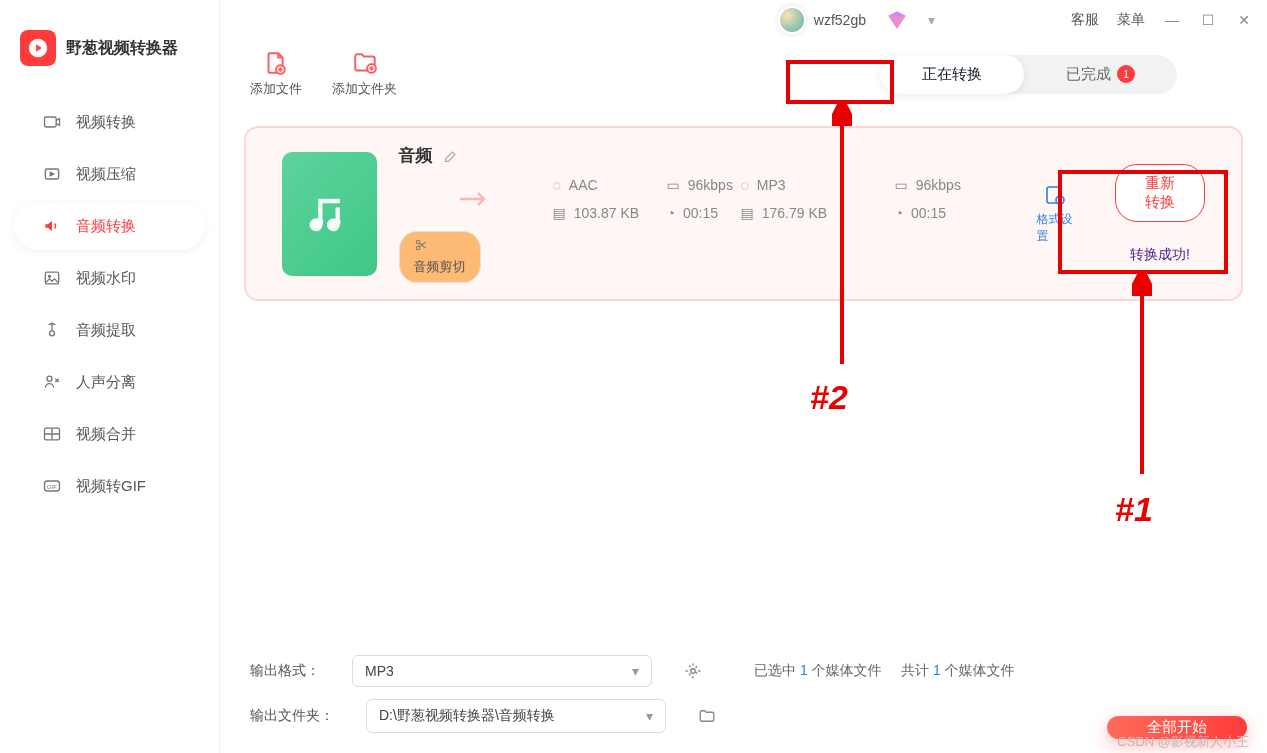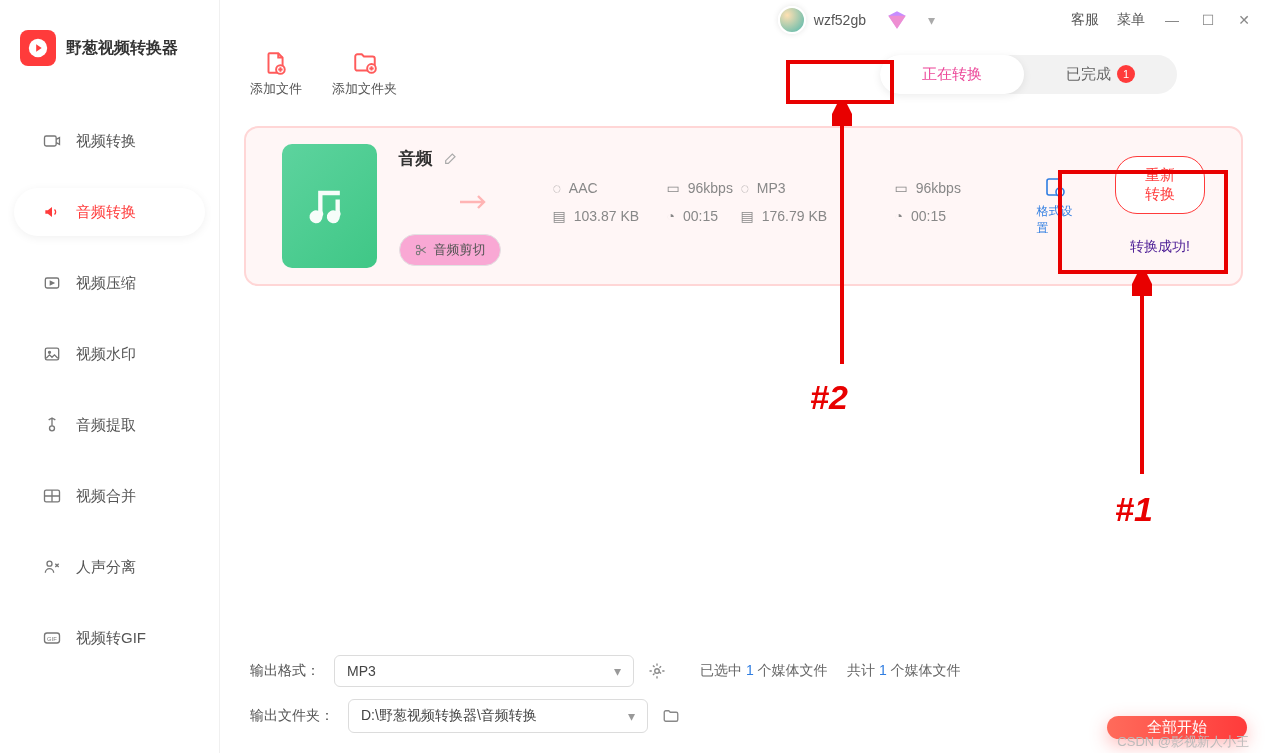--- a/index.html
+++ b/index.html
@@ -1,56 +1,56 @@
 <!DOCTYPE html>
 <html><head>
 <meta charset="utf-8">
 <style>
 * { margin: 0; padding: 0; box-sizing: border-box; font-family: "Microsoft YaHei", sans-serif; }
 body { width: 1267px; height: 753px; background: #fff; display: flex; overflow: hidden; position: relative; }
 
-.sidebar { width: 220px; background: #fff; border-right: 1px solid #f0f0f0; display: flex; flex-direction: column; padding-top: 20px; gap: 19px; }
+.sidebar { width: 220px; background: #fff; border-right: 1px solid #f0f0f0; display: flex; flex-direction: column; padding-top: 20px; }
 .logo { display: flex; align-items: center; padding: 10px 20px 30px; gap: 10px; }
 .logo-icon { width: 36px; height: 36px; background: #ff3b3b; border-radius: 8px; display: flex; align-items: center; justify-content: center; }
 .logo-text { font-size: 16px; font-weight: bold; color: #333; }
 .nav-item { display: flex; align-items: center; padding: 14px 28px; gap: 14px; cursor: pointer; color: #555; font-size: 15px; margin: 2px 14px; border-radius: 24px; }
 .nav-item.active { background: #fff; color: #ff3b3b; box-shadow: 0 2px 10px rgba(0,0,0,0.06); }
 .nav-icon { width: 20px; height: 20px; display: flex; align-items: center; justify-content: center; }
 
 .main { flex: 1; display: flex; flex-direction: column; position: relative; }
 .titlebar { height: 40px; display: flex; justify-content: flex-end; align-items: center; padding: 0 14px; gap: 18px; font-size: 14px; color: #555; }
 .user { display: flex; align-items: center; gap: 8px; }
 .avatar { width: 28px; height: 28px; border-radius: 50%; background: radial-gradient(circle at 30% 30%, #ffe0b2, #4db6ac); border: 2px solid #fff; box-shadow: 0 0 6px rgba(0,0,0,.1); }
 .diamond { width: 26px; height: 26px; display:inline-block; }
 .wc { width: 18px; height: 18px; display: flex; align-items: center; justify-content: center; cursor: pointer; color: #888; }
 
 .toolbar { display: flex; align-items: center; padding: 10px 30px; gap: 30px; }
 .tool-btn { display: flex; flex-direction: column; align-items: center; gap: 4px; font-size: 13px; color: #555; cursor: pointer; }
 .tool-icon { width: 28px; height: 26px; color: #ff5b5b; }
 .tabs { display: flex; background: #f2f2f2; border-radius: 22px; margin-left: auto; margin-right: 60px; position: relative; }
 .tab { padding: 10px 42px; border-radius: 22px; font-size: 15px; color: #666; cursor: pointer; display: flex; align-items: center; gap: 6px; }
-.tab.active { background: #fff; box-shadow: 0 2px 8px rgba(0,0,0,.08); color: #ec4899; }
+.tab.active { background: #fff; box-shadow: 0 2px 8px rgba(0,0,0,.08); color: #0f172a; }
 .badge { background: #ff3b3b; color: #fff; border-radius: 50%; width: 18px; height: 18px; font-size: 11px; display: inline-flex; align-items: center; justify-content: center; }
 
 .content { flex: 1; padding: 18px 24px; }
 .card { border: 2px solid #ffd6d6; background: #fff6f6; border-radius: 14px; padding: 16px 36px; display: flex; align-items: center; gap: 22px; }
 .thumb { width: 124px; height: 124px; background: linear-gradient(135deg, #5dd39e, #3fc786); border-radius: 10px; display: flex; align-items: center; justify-content: center; color: #fff; }
 .info { flex: 1; display: flex; flex-direction: column; gap: 10px; }
 .title-row { display: flex; align-items: center; gap: 10px; font-size: 17px; font-weight: 600; color: #333; }
 .meta-grid { display: grid; grid-template-columns: 150px 110px 70px 150px 120px; row-gap: 12px; column-gap: 4px; align-items: center; font-size: 14px; color: #888; }
 .meta-cell { display: flex; align-items: center; gap: 8px; }
 .arrow-big { color: #ffb4b4; }
-.chip { display: inline-flex; align-items: center; gap: 6px; border: 1px solid #e2e2e2; background: #f9a8d4; border-radius: 18px; padding: 6px 14px; font-size: 13px; color: #555; cursor: pointer; width: fit-content; }
+.chip { display: inline-flex; align-items: flex-start; gap: 6px; border: 1px solid #e2e2e2; background: #fdba74; border-radius: 18px; padding: 6px 14px; font-size: 13px; color: #555; cursor: pointer; width: fit-content; flex-direction: column; }
 .fmt-set { display: flex; flex-direction: column; align-items: center; gap: 4px; color: #2f7de1; font-size: 12px; cursor: pointer; }
 .actions { display: flex; flex-direction: column; align-items: center; gap: 24px; margin-left: 20px; }
 .btn-outline { border: 1.5px solid #ff3b3b; color: #ff3b3b; background: #fff; border-radius: 22px; padding: 9px 28px; font-size: 15px; cursor: pointer; }
 .success { color: #4c1d95; font-size: 14px; }
 
 .bottom { padding: 12px 30px 20px; display: flex; flex-direction: column; gap: 12px; font-size: 14px; color: #555; }
-.brow { display: flex; align-items: center; gap: 14px; }
+.brow { display: flex; align-items: center; gap: 32px; }
 .select { flex: 0 0 300px; border: 1px solid #dcdcdc; border-radius: 6px; padding: 7px 12px; display: flex; justify-content: space-between; align-items: center; background: #fff; cursor: pointer; color: #444; }
 .gear { color: #888; cursor: pointer; }
 .stats { color: #666; text-align: center; }
 .stats .hl { color: #2f7de1; }
 .start-btn { position: absolute; right: 20px; bottom: 14px; background: linear-gradient(90deg, #ff6b5b, #ff3b3b); color: #fff; border: none; border-radius: 28px; padding: 2px 40px; font-size: 15px; cursor: pointer; box-shadow: 0 6px 18px rgba(255,59,59,.35); }
 
 
 .ann-box { position: absolute; border: 4px solid #e80000; pointer-events: none; }
 .ann-arrow { position: absolute; pointer-events: none; }
 .ann-label { position: absolute; color: #e80000; font-size: 34px; font-weight: bold; font-style: italic; pointer-events: none; }
@@ -74,76 +74,76 @@
 
   <div class="nav-item">
     <span class="nav-icon">
         <svg width="20" height="20" viewBox="0 0 24 24" fill="none" stroke="#777" stroke-width="1.6">
           <rect x="3" y="6" width="14" height="12" rx="2"></rect>
           <path d="M17 10l4-2v8l-4-2"></path>
         </svg>
       </span>
     <span>视频转换</span>
   </div>
+  <div class="nav-item">
+    <span class="nav-icon">
+        <svg width="20" height="20" viewBox="0 0 24 24" fill="none" stroke="#777" stroke-width="1.6">
+          <rect x="4" y="6" width="16" height="12" rx="2"></rect>
+          <path d="M10 10l4 2-4 2z" fill="#777"></path>
+        </svg>
+      </span>
+    <span>视频压缩</span>
+  </div>
   <div class="nav-item active">
     <span class="nav-icon">
         <svg width="20" height="20" viewBox="0 0 24 24" fill="#ff3b3b">
           <path d="M4 10v4h3l5 4V6l-5 4H4z"></path>
           <path d="M15 9a4 4 0 010 6" fill="none" stroke="#ff3b3b" stroke-width="1.6"></path>
         </svg>
       </span>
     <span>音频转换</span>
   </div>
   <div class="nav-item">
     <span class="nav-icon">
         <svg width="20" height="20" viewBox="0 0 24 24" fill="none" stroke="#777" stroke-width="1.6">
-          <rect x="4" y="6" width="16" height="12" rx="2"></rect>
-          <path d="M10 10l4 2-4 2z" fill="#777"></path>
-        </svg>
-      </span>
-    <span>视频压缩</span>
-  </div>
-  <div class="nav-item">
-    <span class="nav-icon">
-        <svg width="20" height="20" viewBox="0 0 24 24" fill="none" stroke="#777" stroke-width="1.6">
           <rect x="4" y="5" width="16" height="14" rx="2"></rect>
           <circle cx="9" cy="10" r="1.2" fill="#777"></circle>
           <path d="M5 17l4-4 3 3 3-3 4 4"></path>
         </svg>
       </span>
     <span>视频水印</span>
   </div>
   <div class="nav-item">
     <span class="nav-icon">
         <svg width="20" height="20" viewBox="0 0 24 24" fill="none" stroke="#777" stroke-width="1.6">
           <path d="M12 3v10"></path>
           <circle cx="12" cy="16" r="3"></circle>
           <path d="M8 6a6 6 0 018 0"></path>
         </svg>
       </span>
     <span>音频提取</span>
   </div>
   <div class="nav-item">
     <span class="nav-icon">
         <svg width="20" height="20" viewBox="0 0 24 24" fill="none" stroke="#777" stroke-width="1.6">
-          <rect x="3" y="5" width="18" height="14" rx="2"></rect>
-          <path d="M12 5v14M3 12h18"></path>
-        </svg>
-      </span>
-    <span>视频合并</span>
-  </div>
-  <div class="nav-item">
-    <span class="nav-icon">
-        <svg width="20" height="20" viewBox="0 0 24 24" fill="none" stroke="#777" stroke-width="1.6">
           <circle cx="9" cy="8" r="3"></circle>
           <path d="M4 19a5 5 0 0110 0"></path>
           <path d="M16 8l4 4m0-4l-4 4"></path>
         </svg>
       </span>
     <span>人声分离</span>
+  </div>
+  <div class="nav-item">
+    <span class="nav-icon">
+        <svg width="20" height="20" viewBox="0 0 24 24" fill="none" stroke="#777" stroke-width="1.6">
+          <rect x="3" y="5" width="18" height="14" rx="2"></rect>
+          <path d="M12 5v14M3 12h18"></path>
+        </svg>
+      </span>
+    <span>视频合并</span>
   </div>
   <div class="nav-item">
     <span class="nav-icon">
         <svg width="20" height="20" viewBox="0 0 24 24" fill="none" stroke="#777" stroke-width="1.6">
           <rect x="3" y="6" width="18" height="12" rx="3"></rect>
           <text x="6" y="15" font-size="7" fill="#777" stroke="none">GIF</text>
         </svg>
       </span>
     <span>视频转GIF</span>
   </div>

